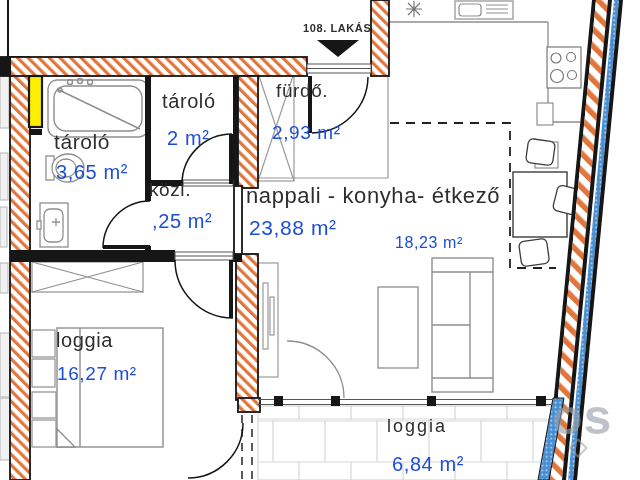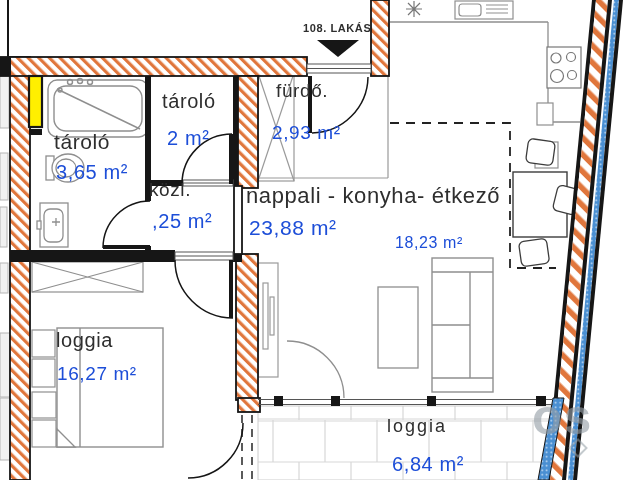--- a/index.html
+++ b/index.html
@@ -1,21 +1,21 @@
 <!DOCTYPE html>
 <html><head>
 <meta charset="utf-8">
 <style>
   html,body{margin:0;padding:0;background:#ffffff;}
   .plan{position:relative;width:640px;height:480px;background:#ffffff;overflow:hidden;
         font-family:"Liberation Sans",sans-serif;}
   .plan svg{position:absolute;left:0;top:0;}
   .lbl{position:absolute;color:#2e2e2e;white-space:nowrap;letter-spacing:.6px;line-height:1;}
   .area{color:#1d4ed8;}
-  .wm{position:absolute;left:532px;top:392px;font-size:50px;font-weight:bold;
+  .wm{position:absolute;left:552px;top:392px;font-size:50px;font-weight:bold;
       color:rgba(148,158,166,.62);letter-spacing:1px;line-height:1;}
   .wm-diamond{position:absolute;left:571px;top:441px;width:10px;height:10px;
       border:2px solid rgba(148,158,166,.55);transform:rotate(45deg);}
 </style>
 </head>
 <body>
 
 <div class="plan">
 
 <svg width="640" height="480" viewBox="0 0 640 480">

